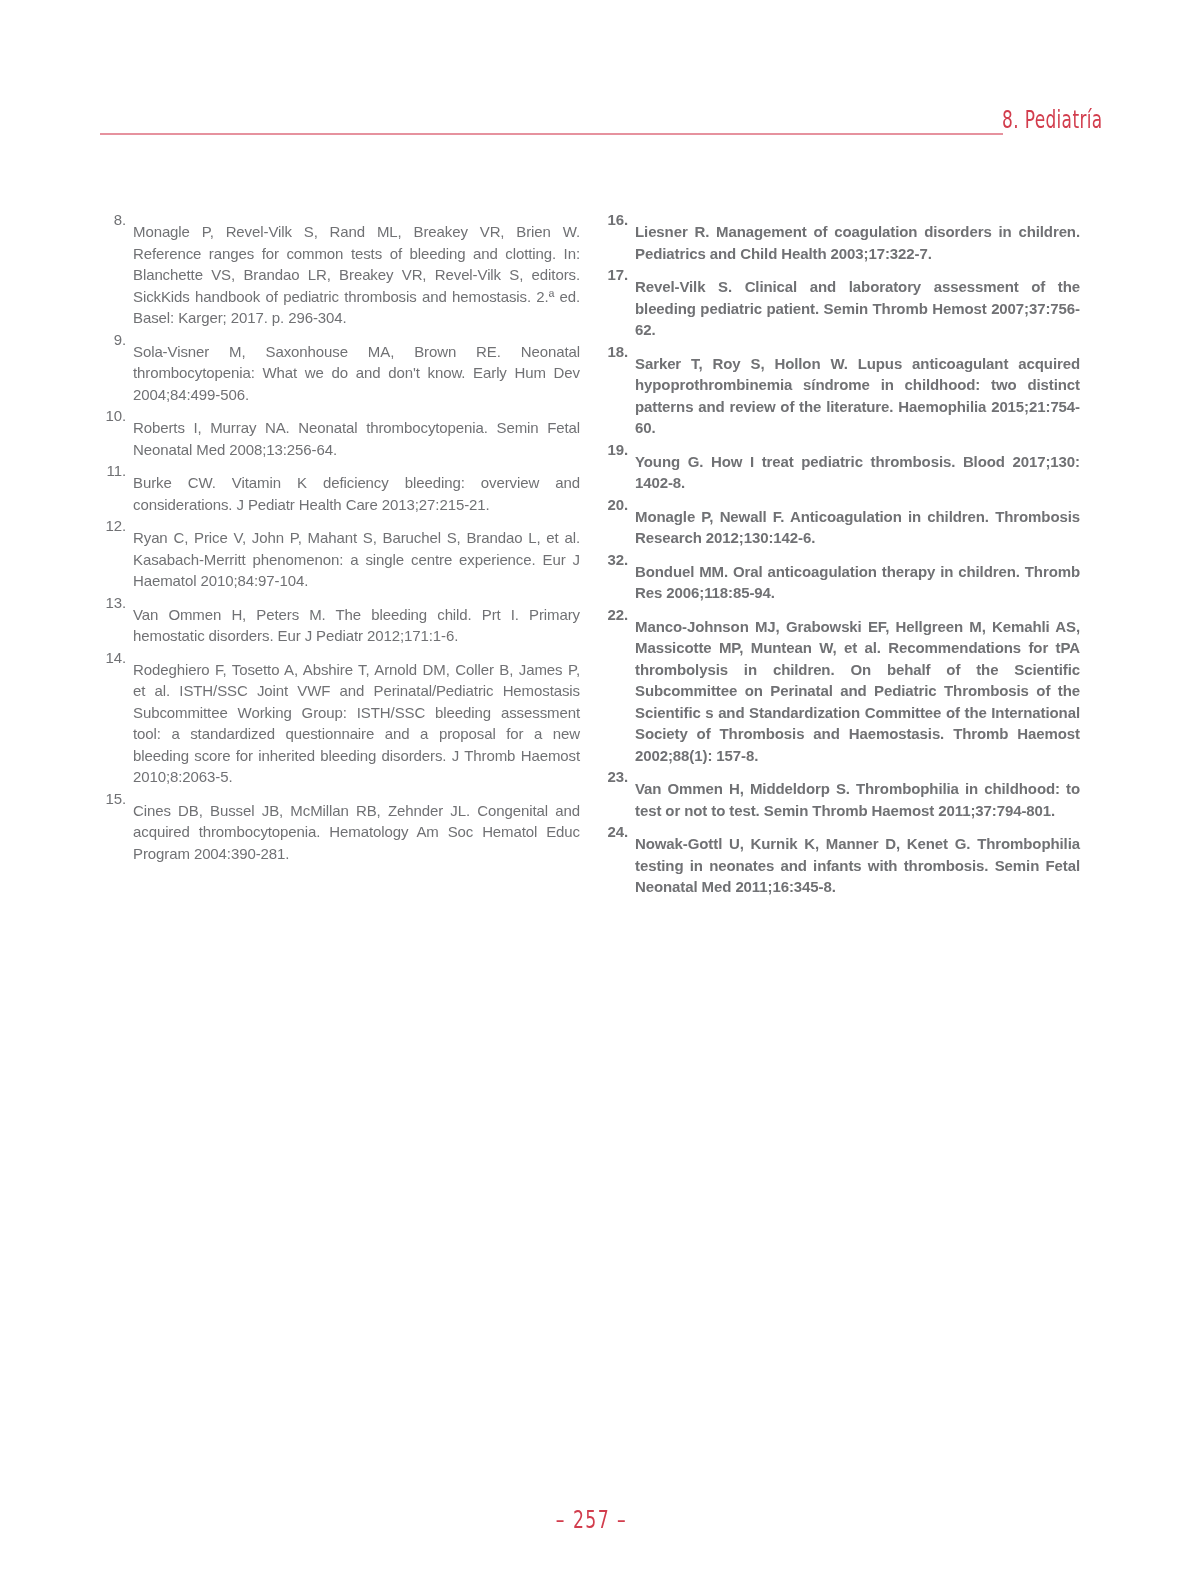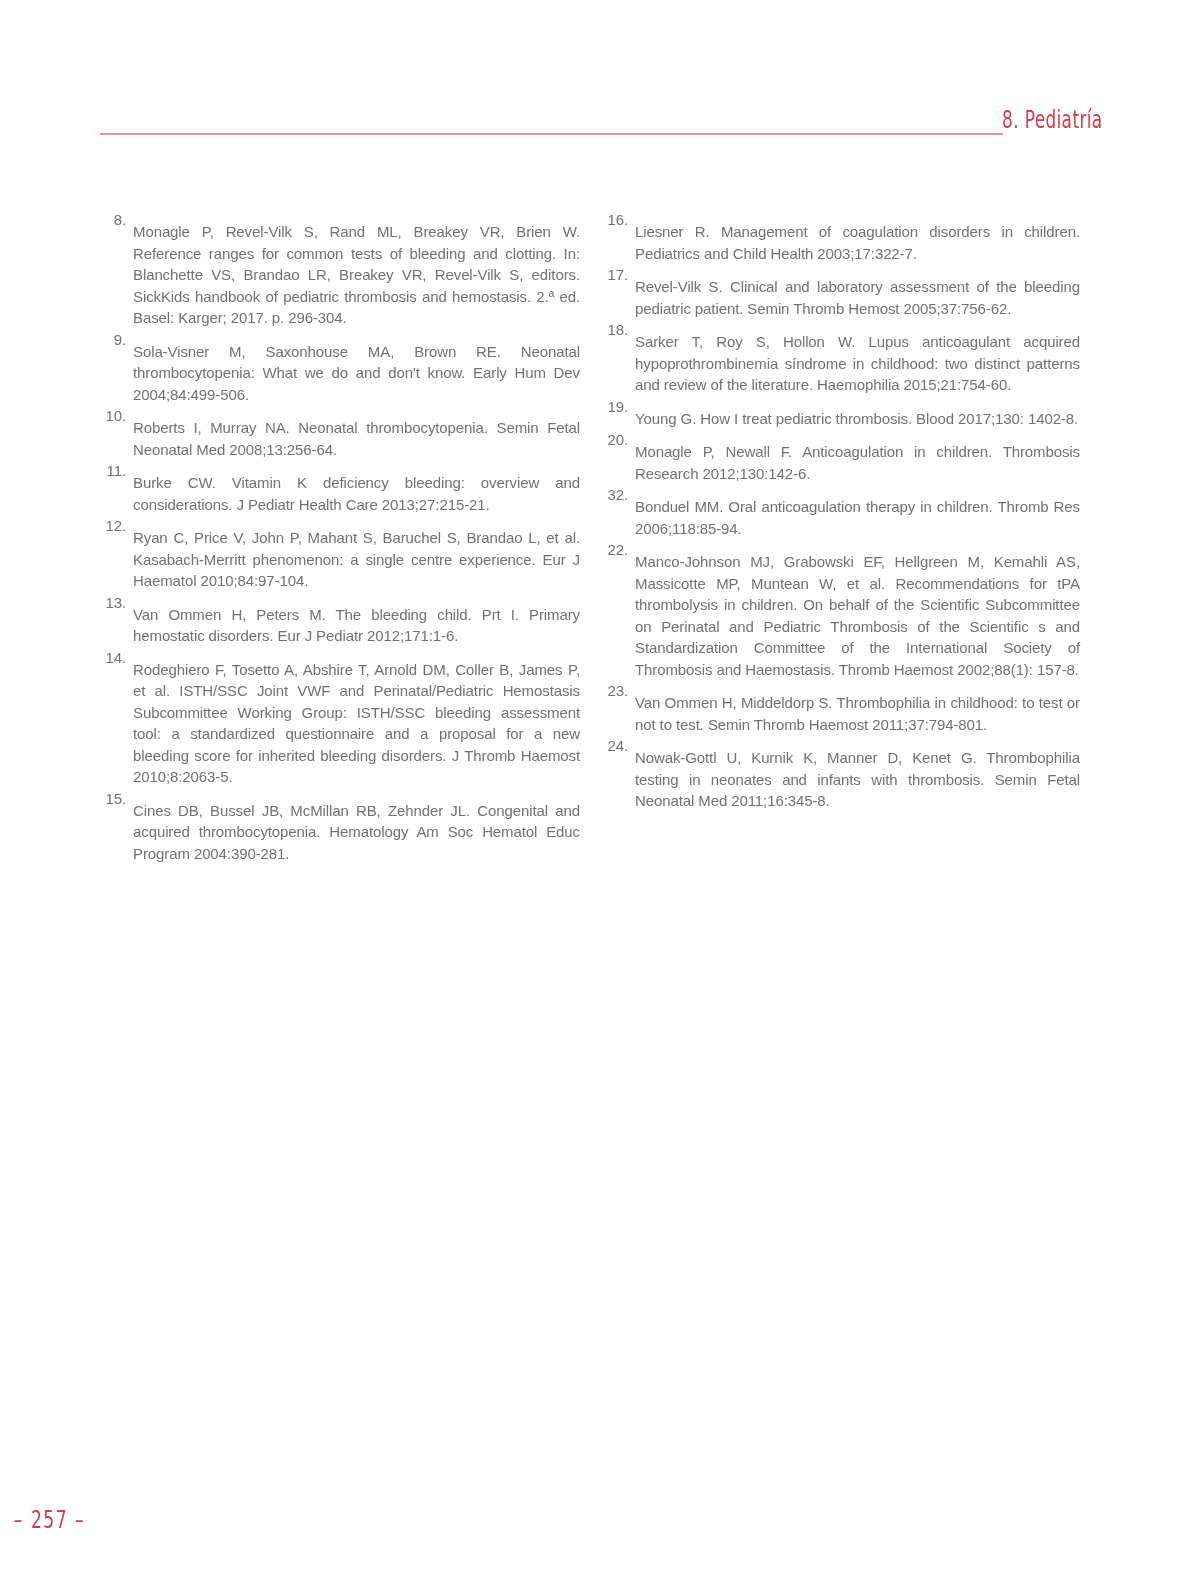--- a/index.html
+++ b/index.html
@@ -59,21 +59,21 @@
     display: flex;
     justify-content: space-between;
   }
   .col {
     color: var(--body-text-gray, #707174);
     font-size: 15px;
     line-height: 21.5px;
     letter-spacing: -0.1px;
   }
   .col-left  { width: 480px; }
-  .col-right { width: 478px; }
+  .col-right { width: 478px; font-weight: bold; }
 
   .ref { display: flex; }
   .ref-num {
     flex: 0 0 26px;
     text-align: right;
     white-space: nowrap;
   }
   .ref-text {
     flex: 1;
     margin-left: 7px;
@@ -82,21 +82,21 @@
     margin-top: 12px;
     -webkit-hyphens: auto;
   }
 
   
   .page-footer {
     position: absolute;
     left: 0;
     right: 12px;
     top: 1506px;
-    text-align: left;
+    text-align: center;
   }
   .page-number {
     display: inline-block;
     color: var(--accent-red, #d23d4d);
     font-family: "DejaVu Sans", sans-serif;
     font-size: 24px;
     letter-spacing: 2px;
     transform: scaleX(0.72);
     transform-origin: center bottom;
     white-space: nowrap;
@@ -155,21 +155,21 @@
   </div>
 </section>
     <section class="col col-right" id="col-right">
   <div class="ref">
     <span class="ref-num">16.</span>
     <span class="ref-text">Liesner R. Management of coagulation disorders in children. Pediatrics and Child Health 2003;17:322-7.</span>
   </div>
 
   <div class="ref">
     <span class="ref-num">17.</span>
-    <span class="ref-text">Revel-Vilk S. Clinical and laboratory assessment of the bleeding pediatric patient. Semin Thromb Hemost 2005;37:756-62.</span>
+    <span class="ref-text">Revel-Vilk S. Clinical and laboratory assessment of the bleeding pediatric patient. Semin Thromb Hemost 2007;37:756-62.</span>
   </div>
 
   <div class="ref">
     <span class="ref-num">18.</span>
     <span class="ref-text">Sarker T, Roy S, Hollon W. Lupus anticoagulant acquired hypoprothrombinemia síndrome in childhood: two distinct patterns and review of the literature. Haemophilia 2015;21:754-60.</span>
   </div>
 
   <div class="ref">
     <span class="ref-num">19.</span>
     <span class="ref-text">Young G. How I treat pediatric thrombosis. Blood 2017;130: 1402-8.</span>

